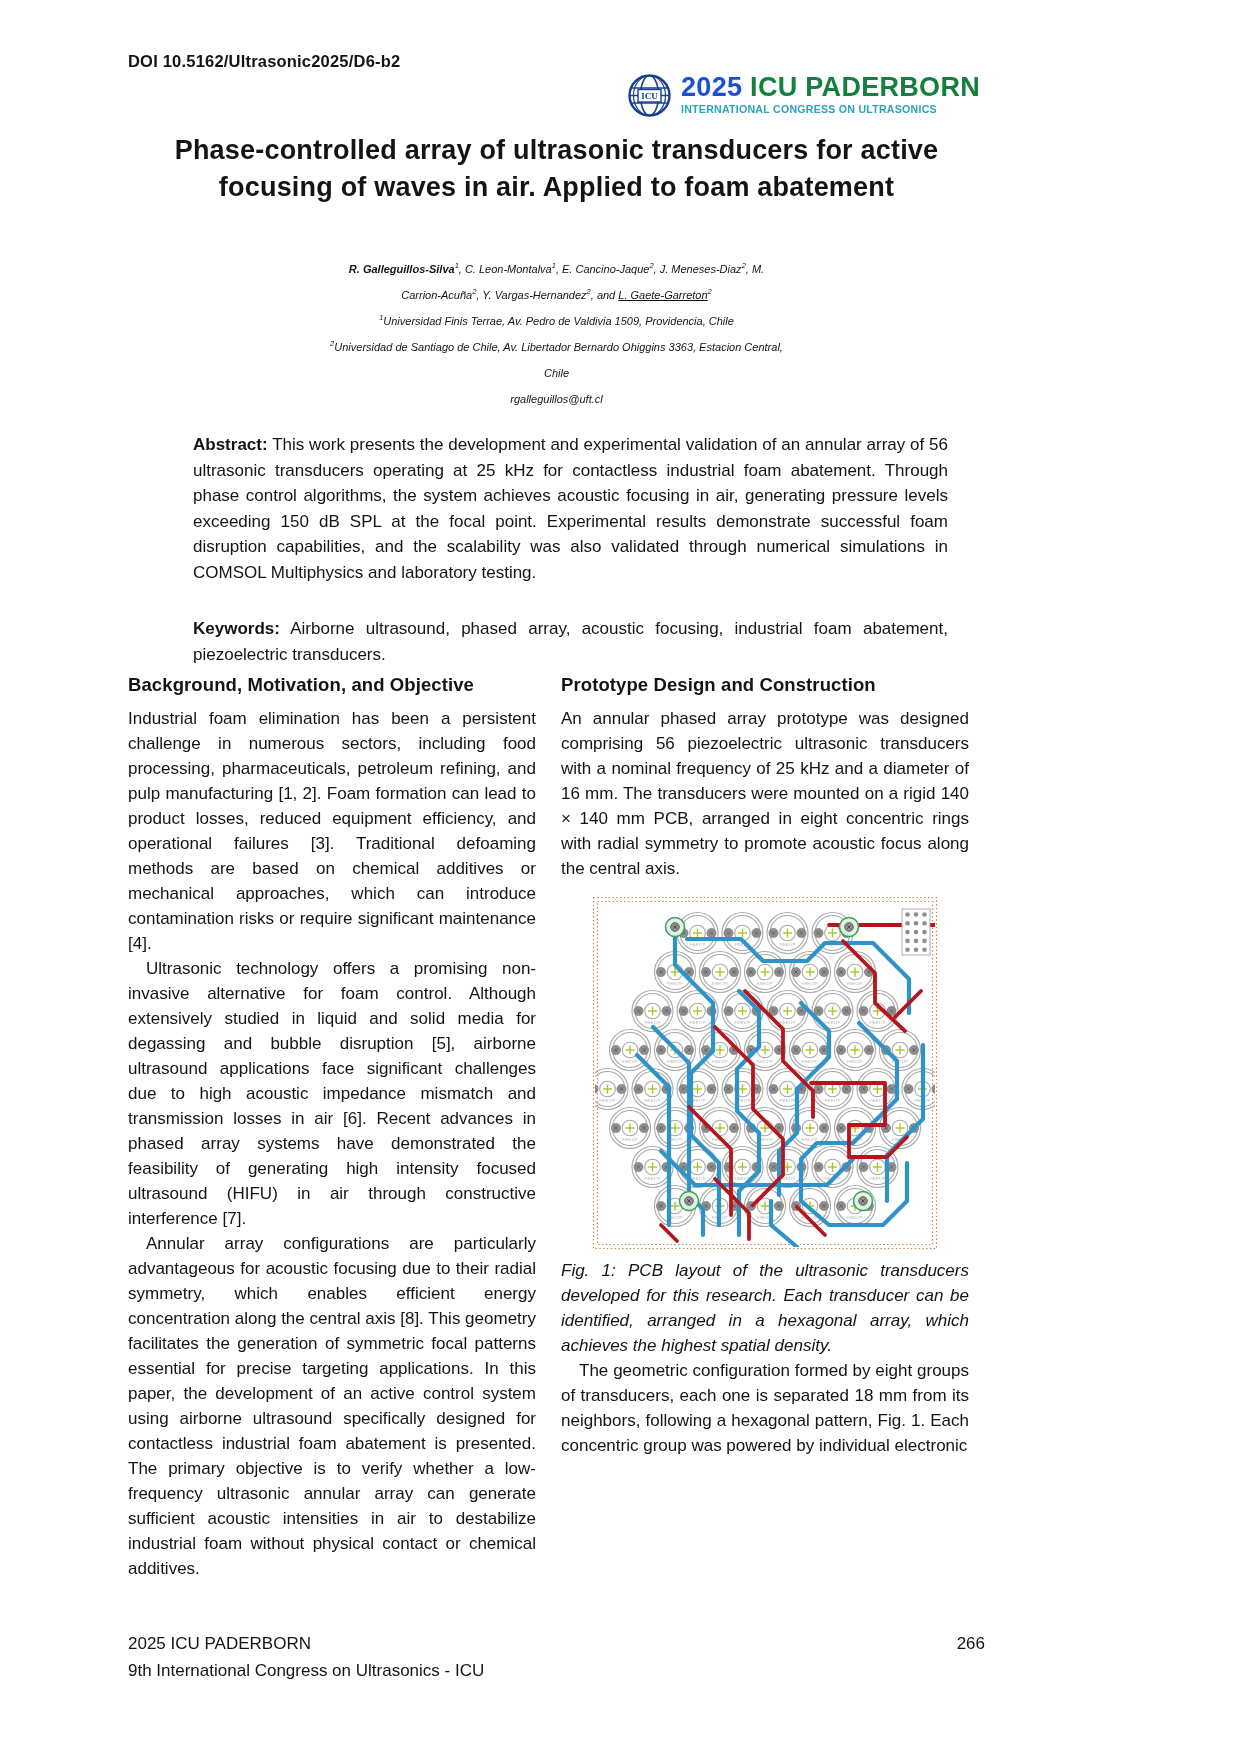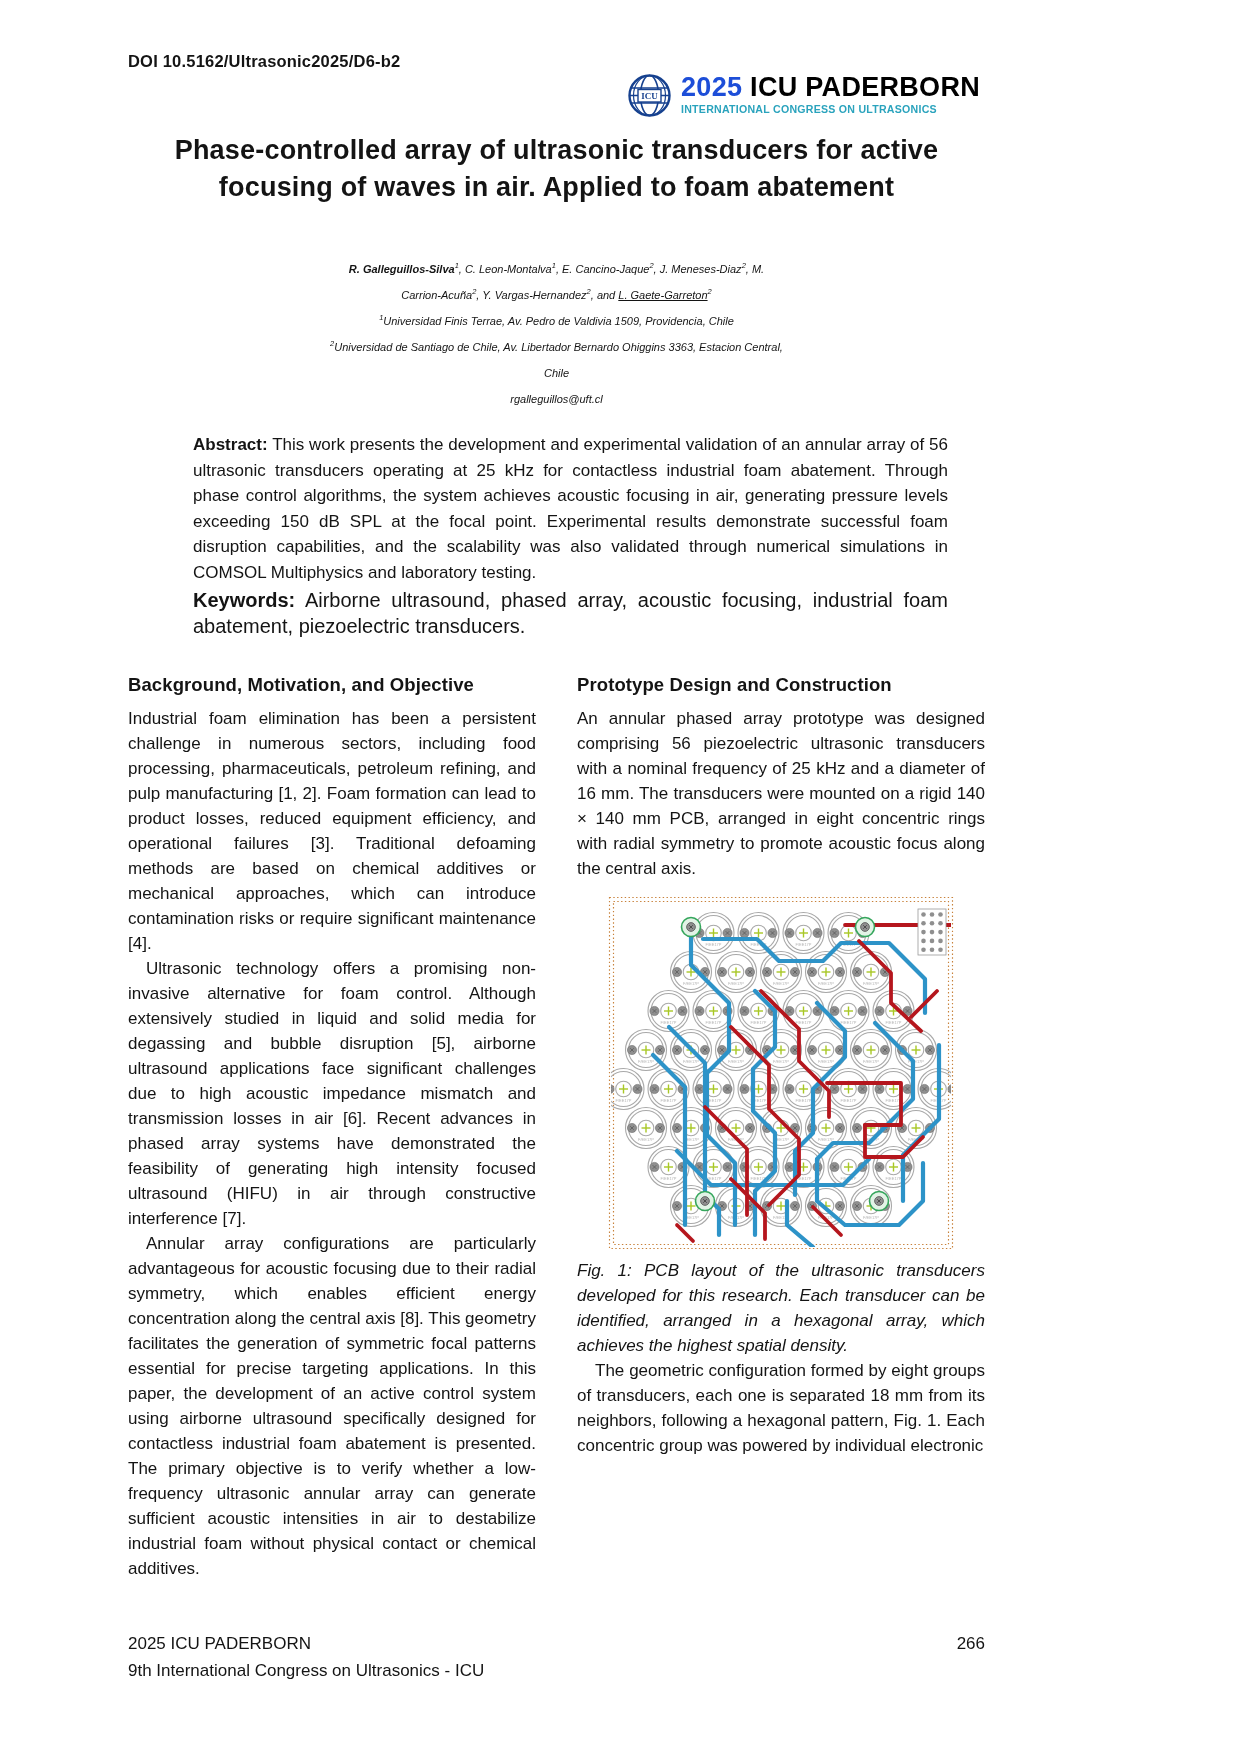--- a/index.html
+++ b/index.html
@@ -15,25 +15,25 @@
   .title{position:absolute;left:128px;top:132px;width:857px;text-align:center;
          font-size:27px;font-weight:700;line-height:37px;letter-spacing:.2px;}
   .front{position:absolute;left:128px;top:256px;width:857px;text-align:center;
          font-style:italic;font-size:11px;line-height:26px;}
   .front .b{font-weight:700;}
   .front .u{text-decoration:underline;}
   sup{font-size:68%;line-height:0;}
   
   .abstract{position:absolute;left:193px;top:432px;width:755px;font-size:17px;
             line-height:25.5px;text-align:justify;}
-  .keywords{position:absolute;left:193px;top:588px;width:755px;font-size:20px;
+  .keywords{position:absolute;left:193px;top:616px;width:755px;font-size:17px;
             line-height:25.5px;text-align:justify;}
   .lbl{font-weight:700;}
   
-  .columns{position:absolute;left:128px;top:672px;width:857px;display:flex;gap:41px;}
+  .columns{position:absolute;left:128px;top:672px;width:857px;display:flex;gap:25px;}
   .col{width:408px;font-size:17px;line-height:25px;text-align:justify;}
   .col h2{font-size:18.5px;font-weight:700;margin:0 0 9px 0;letter-spacing:.1px;text-align:left;}
   .col p{margin:0;}
   .col p.ind{text-indent:18px;}
   .figwrap{width:348px;margin:14px auto 0 auto;}
   .caption{margin-top:26px;font-style:italic;}
   .afterfig{margin-top:26px;}
   
   .footer{position:absolute;left:128px;top:1630px;width:857px;font-size:17px;line-height:27px;}
   .footer-row1{display:flex;justify-content:space-between;}
@@ -50,21 +50,21 @@
       <circle cx="23.5" cy="23.5" r="20" fill="#ffffff" stroke="#16418f" stroke-width="2.4"></circle>
       <ellipse cx="23.5" cy="23.5" rx="9" ry="20" fill="none" stroke="#16418f" stroke-width="1.6"></ellipse>
       <ellipse cx="23.5" cy="23.5" rx="16" ry="20" fill="none" stroke="#16418f" stroke-width="1.2"></ellipse>
       <line x1="4" y1="16" x2="43" y2="16" stroke="#16418f" stroke-width="1.6"></line>
       <line x1="4" y1="31" x2="43" y2="31" stroke="#16418f" stroke-width="1.6"></line>
       <line x1="3.5" y1="23.5" x2="43.5" y2="23.5" stroke="#16418f" stroke-width="1.6"></line>
       <rect x="12" y="17.5" width="23" height="12.5" fill="#ffffff" stroke="#16418f" stroke-width="1.4"></rect>
       <text x="23.5" y="27.3" text-anchor="middle" font-family="Liberation Serif, serif" font-size="9" font-weight="700" fill="#16418f">ICU</text>
     </svg>
     <div class="logo-text">
-      <div class="logo-line1"><span id="logo-year" style="color: #1d4ed8;">2025</span> <span id="logo-name" style="color: #000000;">ICU PADERBORN</span></div>
+      <div class="logo-line1"><span id="logo-year" style="color: #1d4ed8;">2025</span> <span id="logo-name" style="color: #15803d;">ICU PADERBORN</span></div>
       <div class="logo-line2" id="logo-subtitle" style="color: rgb(42, 163, 189);">INTERNATIONAL CONGRESS ON ULTRASONICS</div>
     </div>
   </div>
 
   <div class="title">
     <div>Phase-controlled array of ultrasonic transducers for active</div>
     <div>focusing of waves in air. Applied to foam abatement</div>
   </div>
 
   <div class="front">

